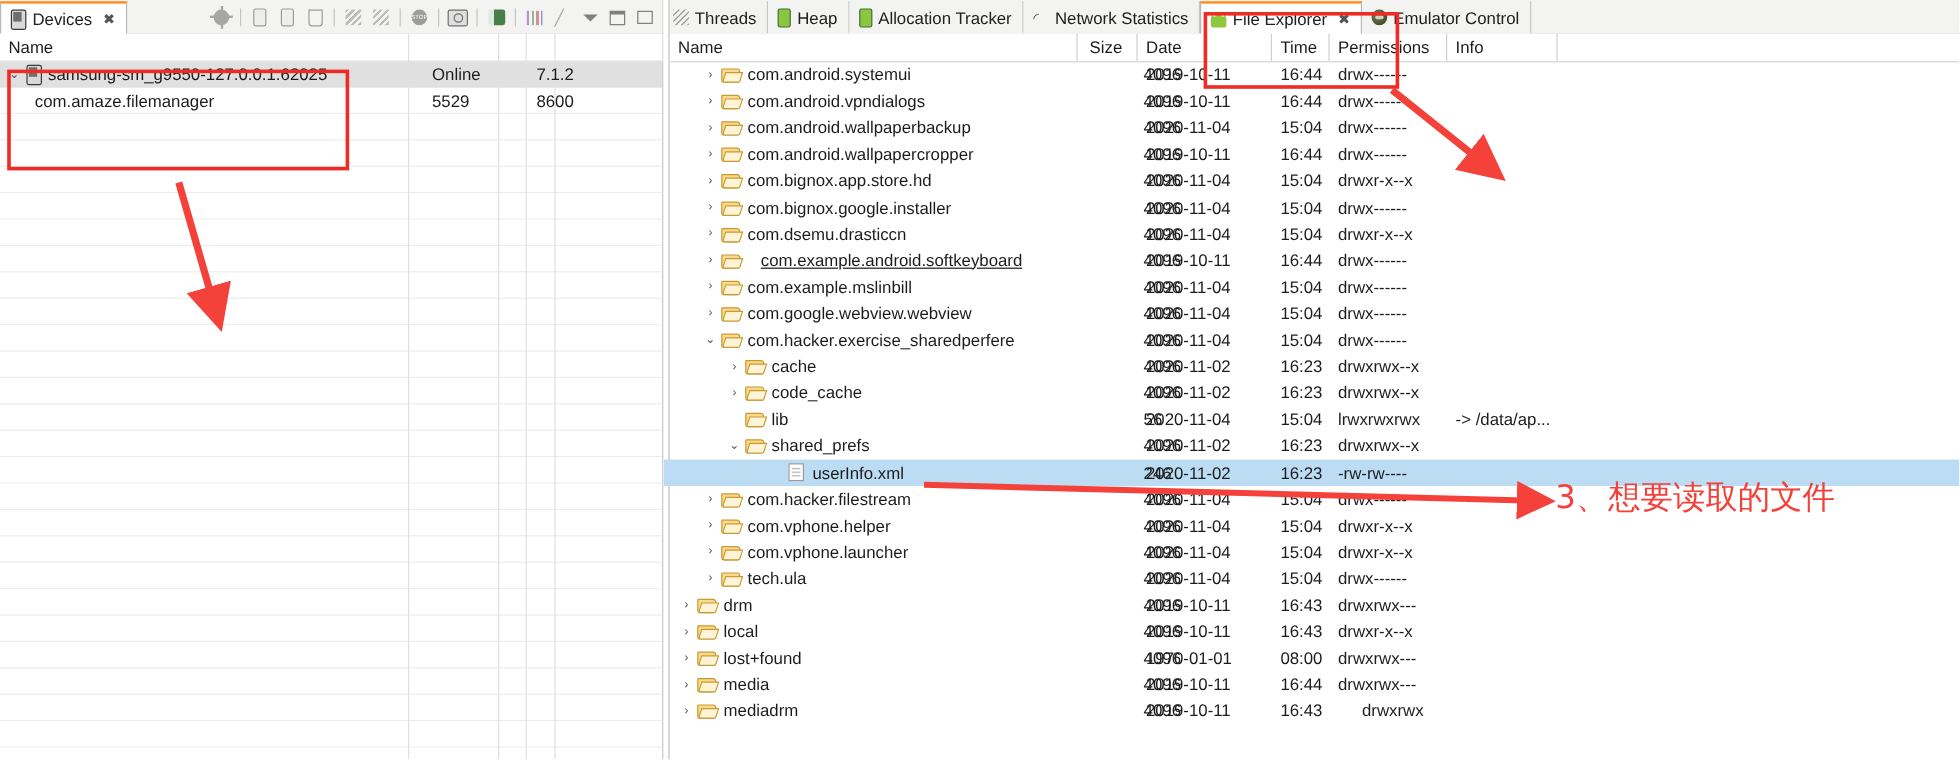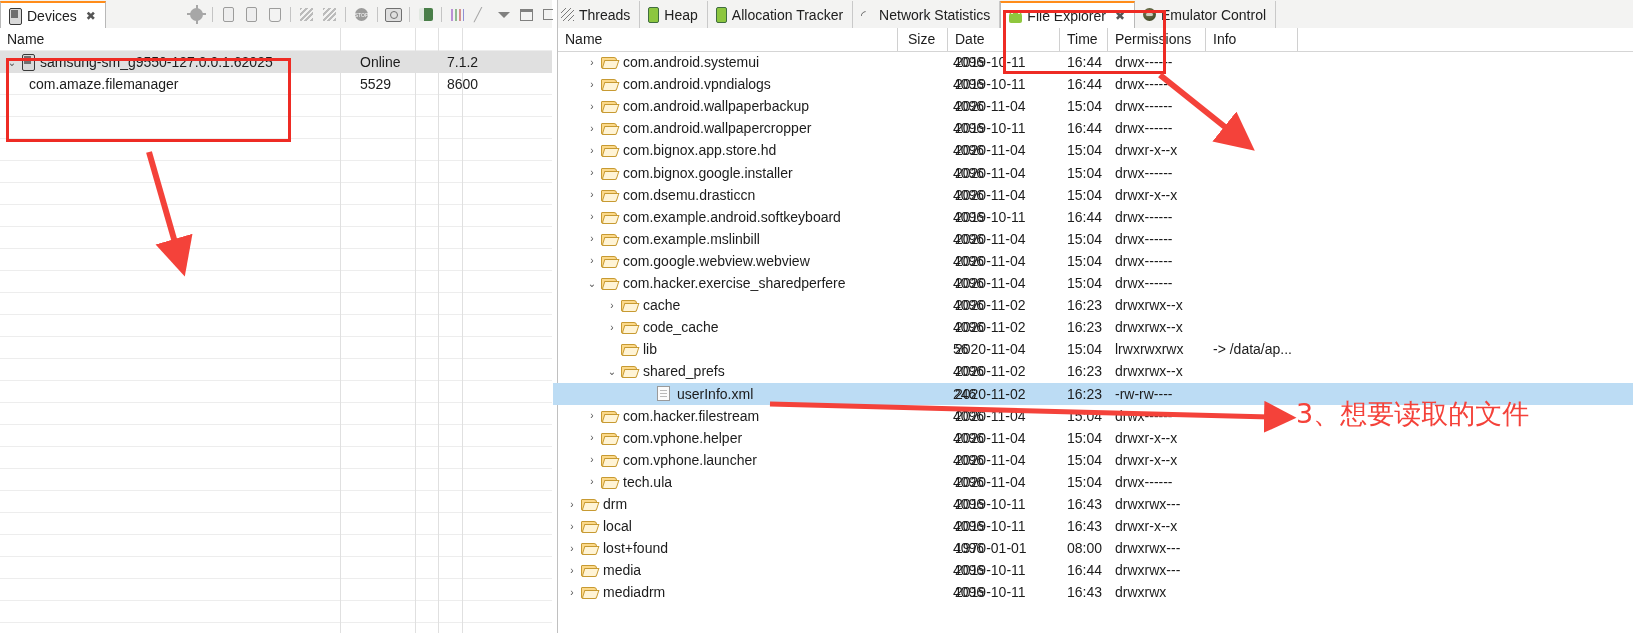--- a/index.html
+++ b/index.html
@@ -5,21 +5,21 @@
   html,body{margin:0;padding:0;}
   body{
     width:1633px;height:633px;overflow:hidden;background:#ffffff;
     font-family:"Liberation Sans","DejaVu Sans",sans-serif;
     font-size:13.5px;color:#1c1c1c;
     -webkit-font-smoothing:antialiased;
   }
   .root{position:relative;width:1633px;height:633px;}
 
   
-  .panel{position:absolute;background:#fff;padding-left:12px;}
+  .panel{position:absolute;background:#fff;}
   .tabbar{
     position:absolute;left:0;top:0;height:28px;
     background:#f3f3f2;border-bottom:1px solid #b8b8b8;
     display:flex;align-items:flex-end;
   }
   .tab{
     height:27px;display:flex;align-items:center;gap:5px;
     padding:0 9px 0 8px;font-size:14px;color:#202020;
     border-right:1px solid #c9c9c9;background:#f3f3f2;
     white-space:nowrap;box-sizing:border-box;
@@ -396,21 +396,21 @@
           </div>
           <div class="fe-size" style="left: 400px; width: 0px; text-align: right; transform: translateX(-100%); white-space: nowrap;">4096</div>
           <div class="fe-date" style="left: 402px;">2020-11-04</div>
           <div class="fe-time" style="left: 514px;">15:04</div>
           <div class="fe-perm" style="left: 562px;">drwxr-x--x</div>
         </div>
         <div class="fe-row" style="top: 154.7px;">
           <div class="fe-name" style="left: 34px;">
             <span class="arrow">›</span>
             <span class="ic-folder"></span>
-            <span style="margin-left: 3px;">com.example.android.softkeyboard</span>
+            <span style="margin-left: 14px; text-decoration: underline;">com.example.android.softkeyboard</span>
           </div>
           <div class="fe-size" style="left: 400px; width: 0px; text-align: right; transform: translateX(-100%); white-space: nowrap;">4096</div>
           <div class="fe-date" style="left: 402px;">2019-10-11</div>
           <div class="fe-time" style="left: 514px;">16:44</div>
           <div class="fe-perm" style="left: 562px;">drwx------</div>
         </div>
         <div class="fe-row" style="top: 176.8px;">
           <div class="fe-name" style="left: 34px;">
             <span class="arrow">›</span>
             <span class="ic-folder"></span>
@@ -589,21 +589,21 @@
         </div>
         <div class="fe-row" style="top: 530.4px;">
           <div class="fe-name" style="left: 14px;">
             <span class="arrow">›</span>
             <span class="ic-folder"></span>
             <span style="margin-left: 3px;">mediadrm</span>
           </div>
           <div class="fe-size" style="left: 400px; width: 0px; text-align: right; transform: translateX(-100%); white-space: nowrap;">4096</div>
           <div class="fe-date" style="left: 402px;">2019-10-11</div>
           <div class="fe-time" style="left: 514px;">16:43</div>
-          <div class="fe-perm" style="left: 562px;">drwxrwx</div>
+          <div class="fe-perm" style="left: 582px;">drwxrwx</div>
         </div>
       </div>
   </div>
 
   <div class="anno-box" style="left:6px;top:58px;width:285px;height:84px;"></div>
   <div class="anno-box" style="left:1003px;top:10px;width:163px;height:64px;"></div>
 
   <svg class="anno-svg" viewBox="0 0 1633 633">
     <defs>
       <marker id="ah" markerWidth="7" markerHeight="7" refX="1.2" refY="3.2" orient="auto">

